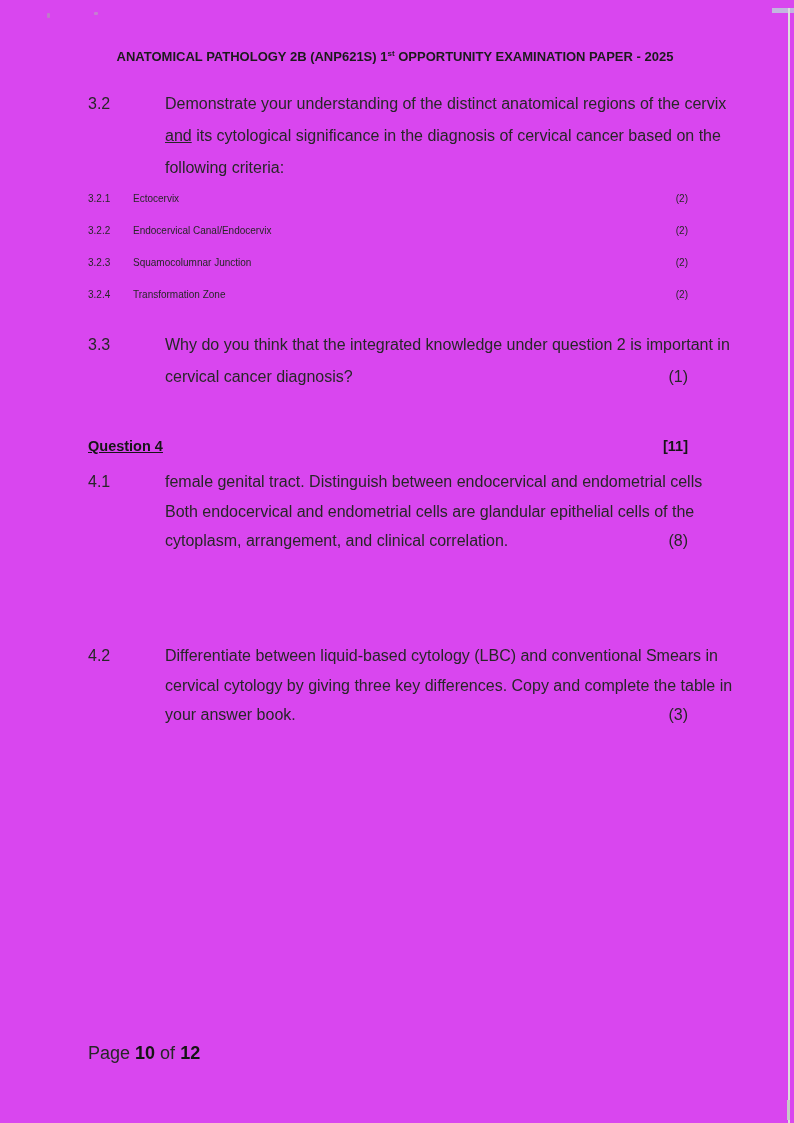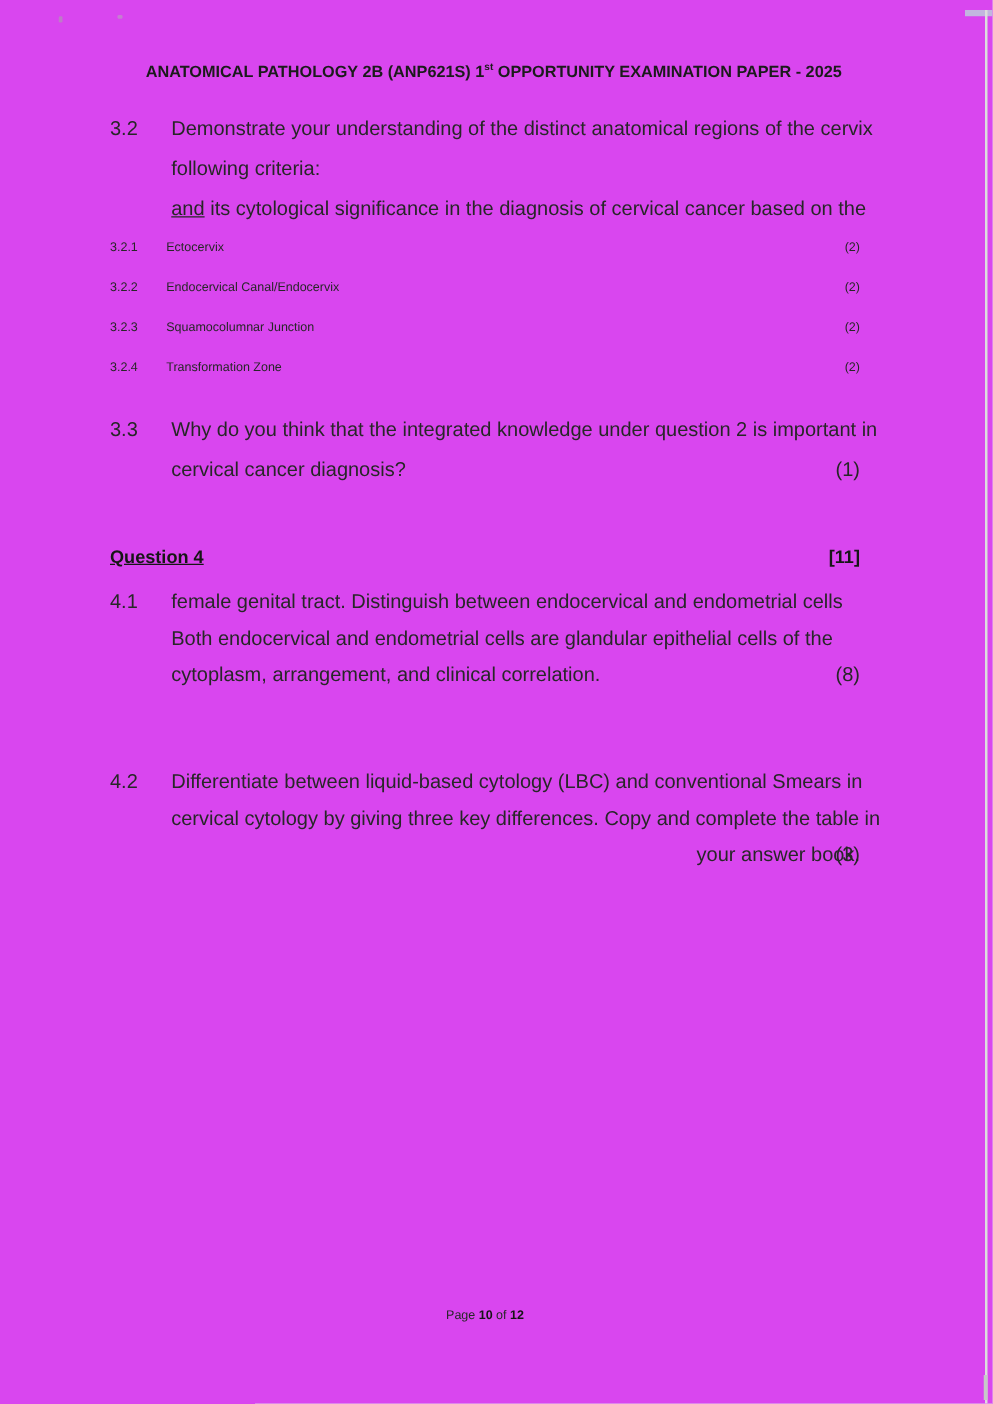--- a/index.html
+++ b/index.html
@@ -34,21 +34,21 @@
     left: 88px;
     width: 600px;
     font-size: 16px;
   }
   .block .qnum {
     position: absolute;
     left: 0;
     top: 0;
     line-height: 32px;
   }
-  .block .qtext { margin-left: 49px; }
+  .block .qtext { margin-left: 77px; }
   .line { white-space: nowrap; }
   .lh32 .line, .lh32 .qnum { line-height: 32px; }
   .lh29 .line { line-height: 29.5px; }
   .lh29 .qnum { line-height: 29.5px; }
   .uword { text-decoration: underline; }
   .marks-bottom {
     position: absolute;
     right: 0;
     bottom: 0;
     line-height: 32px;
@@ -73,22 +73,22 @@
     line-height: 20px;
     color: #161616;
   }
   .qheading .qh-label { text-decoration: underline; }
   
   .footer {
     position: absolute;
     left: 88px;
     width: 600px;
     top: 1044px;
-    text-align: center;
-    font-size: 10px;
+    text-align: left;
+    font-size: 18px;
     line-height: 18px;
   }
   .footer b { color: #141414; }
   
   .speck1 {
     position: absolute; left: 47px; top: 13px;
     width: 3px; height: 5px; background: #a7a7a7;
     opacity: .55; border-radius: 1px;
   }
   .speck2 {
@@ -120,22 +120,22 @@
   <div class="corner-mark"></div>
   <div class="edge-line"></div>
   <div class="edge-dark"></div>
 
   <div class="header-title"><span>ANATOMICAL PATHOLOGY 2B (ANP621S) 1</span><sup>st</sup><span> OPPORTUNITY EXAMINATION PAPER - 2025</span></div>
 
   <div class="block lh32" style="top:88px;">
     <span class="qnum">3.2</span>
     <div class="qtext">
       <div class="line">Demonstrate your understanding of the distinct anatomical regions of the cervix</div>
+      <div class="line"><span class="uword">and</span><span> its cytological significance in the diagnosis of cervical cancer based on the</span></div>
       <div class="line">following criteria:</div>
-      <div class="line"><span class="uword">and</span><span> its cytological significance in the diagnosis of cervical cancer based on the</span></div>
     </div>
   </div>
 
   <div class="subitems" style="top:183px;">
     <div class="subrow">
       <span class="snum">3.2.1</span>
       <span class="slabel">Ectocervix</span>
       <span class="smarks">(2)</span>
     </div>
     <div class="subrow">
@@ -172,21 +172,21 @@
   <div class="block lh29" style="top:467px;">
     <span class="qnum">4.1</span>
     <div class="qtext">
       <div class="line">female genital tract. Distinguish between endocervical and endometrial cells</div>
       <div class="line">Both endocervical and endometrial cells are glandular epithelial cells of the</div>
       <div class="line">cytoplasm, arrangement, and clinical correlation.</div>
     </div>
     <span class="marks-bottom">(8)</span>
   </div>
 
-  <div class="block lh29" style="top:611px;text-align:right;">
+  <div class="block lh29" style="top:641px;">
     <span class="qnum">4.2</span>
     <div class="qtext">
       <div class="line">Differentiate between liquid-based cytology (LBC) and conventional Smears in</div>
       <div class="line">cervical cytology by giving three key differences. Copy and complete the table in</div>
       <div class="line">your answer book.</div>
     </div>
     <span class="marks-bottom">(3)</span>
   </div>
 
   <div class="footer">

